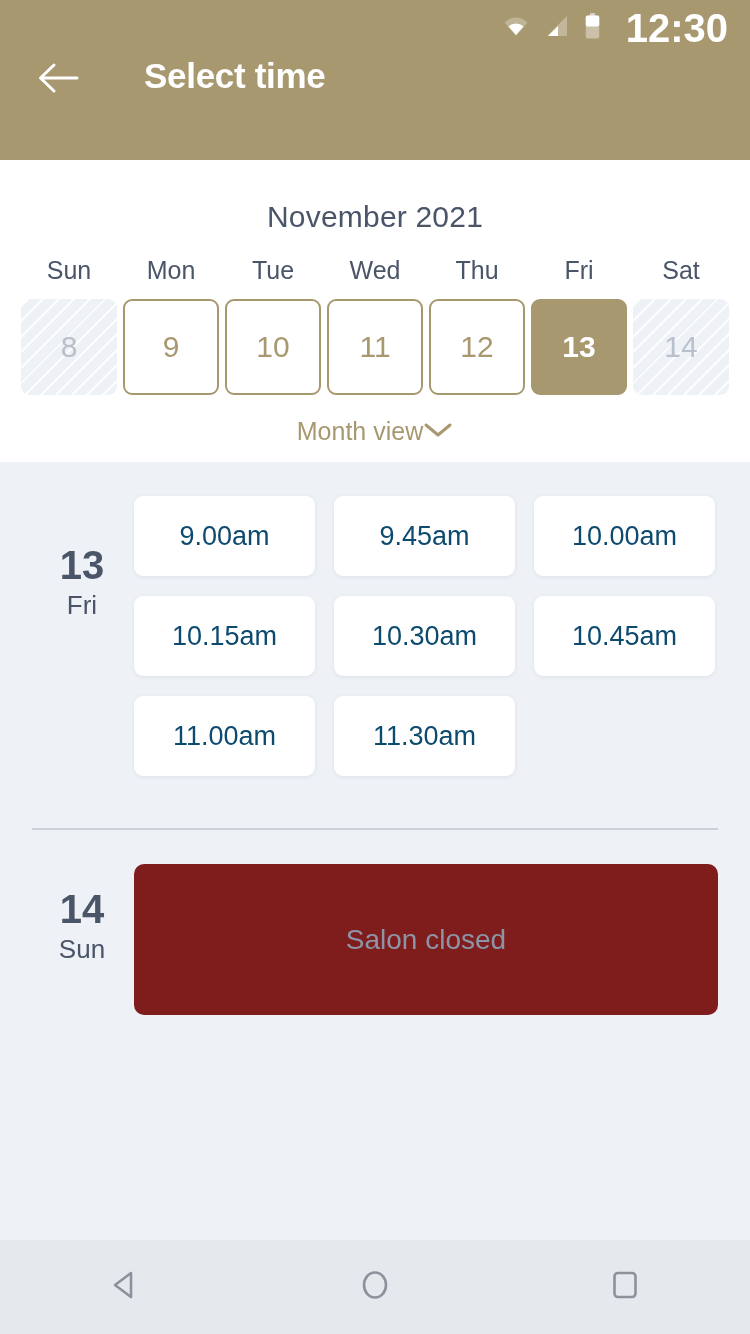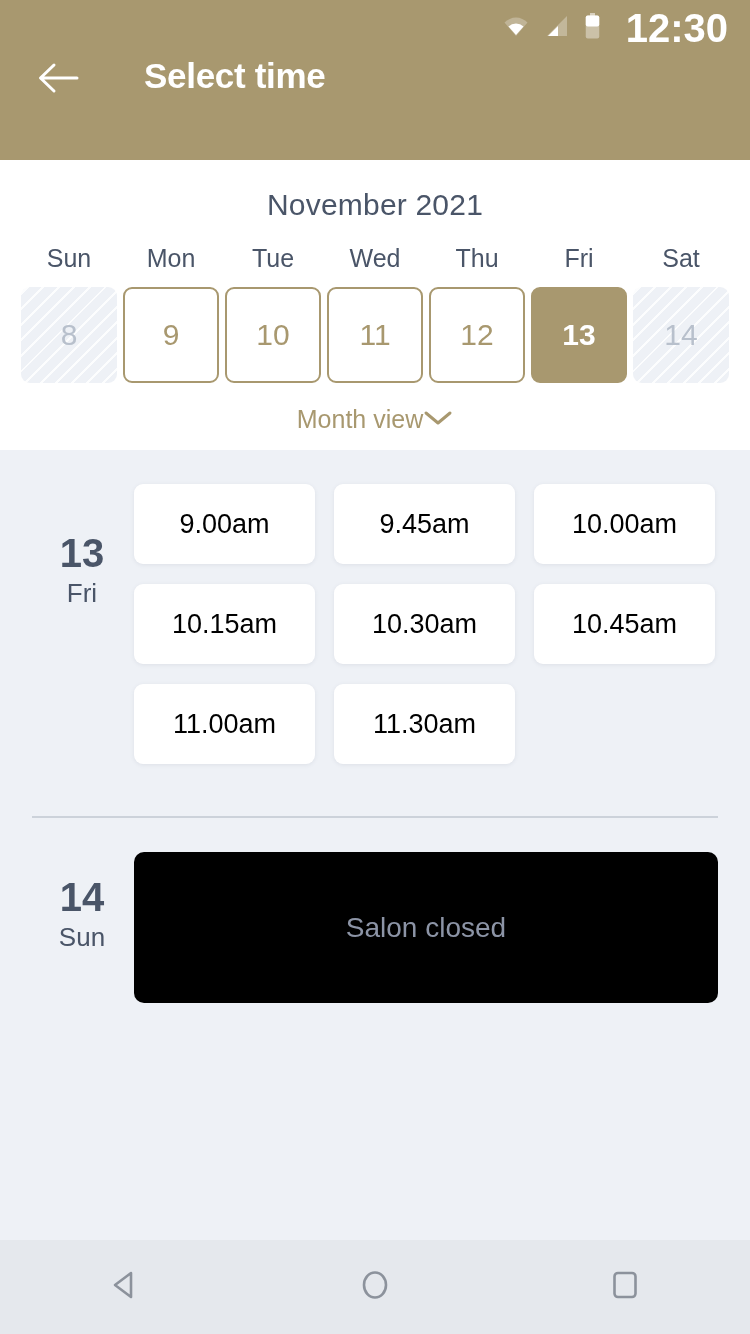--- a/index.html
+++ b/index.html
@@ -68,21 +68,21 @@
     font-size: 35px;
     font-weight: bold;
     margin-left: 62px;
     letter-spacing: -0.3px;
   }
 
   
   .calendar-panel {
     background: #ffffff;
     flex: 0 0 auto;
-    padding-top: 28px;
+    padding-top: 40px;
     padding-bottom: 16px;
   }
   .month-title {
     text-align: center;
     font-size: 30px;
     color: #4a5568;
     letter-spacing: 0.2px;
     margin-bottom: 22px;
   }
   .weekday-row, .day-row {
@@ -182,33 +182,33 @@
     margin-left: 2px;
   }
   .slot {
     height: 80px;
     background: #ffffff;
     border-radius: 9px;
     display: flex;
     align-items: center;
     justify-content: center;
     font-size: 27px;
-    color: #000000;
+    color: #0c4a6e;
     cursor: pointer;
     box-shadow: 0 1px 4px rgba(74,85,104,0.10);
   }
   .divider {
     height: 2px;
     background: #ccd2da;
     margin: 52px 32px 0 32px;
   }
   .closed-card {
     flex: 1 1 auto;
     height: 151px;
-    background: #000000;
+    background: #7f1d1d;
     border-radius: 10px;
     display: flex;
     align-items: center;
     justify-content: center;
     font-size: 28px;
     color: #8c94a6;
     margin-left: 2px;
   }
 
   

